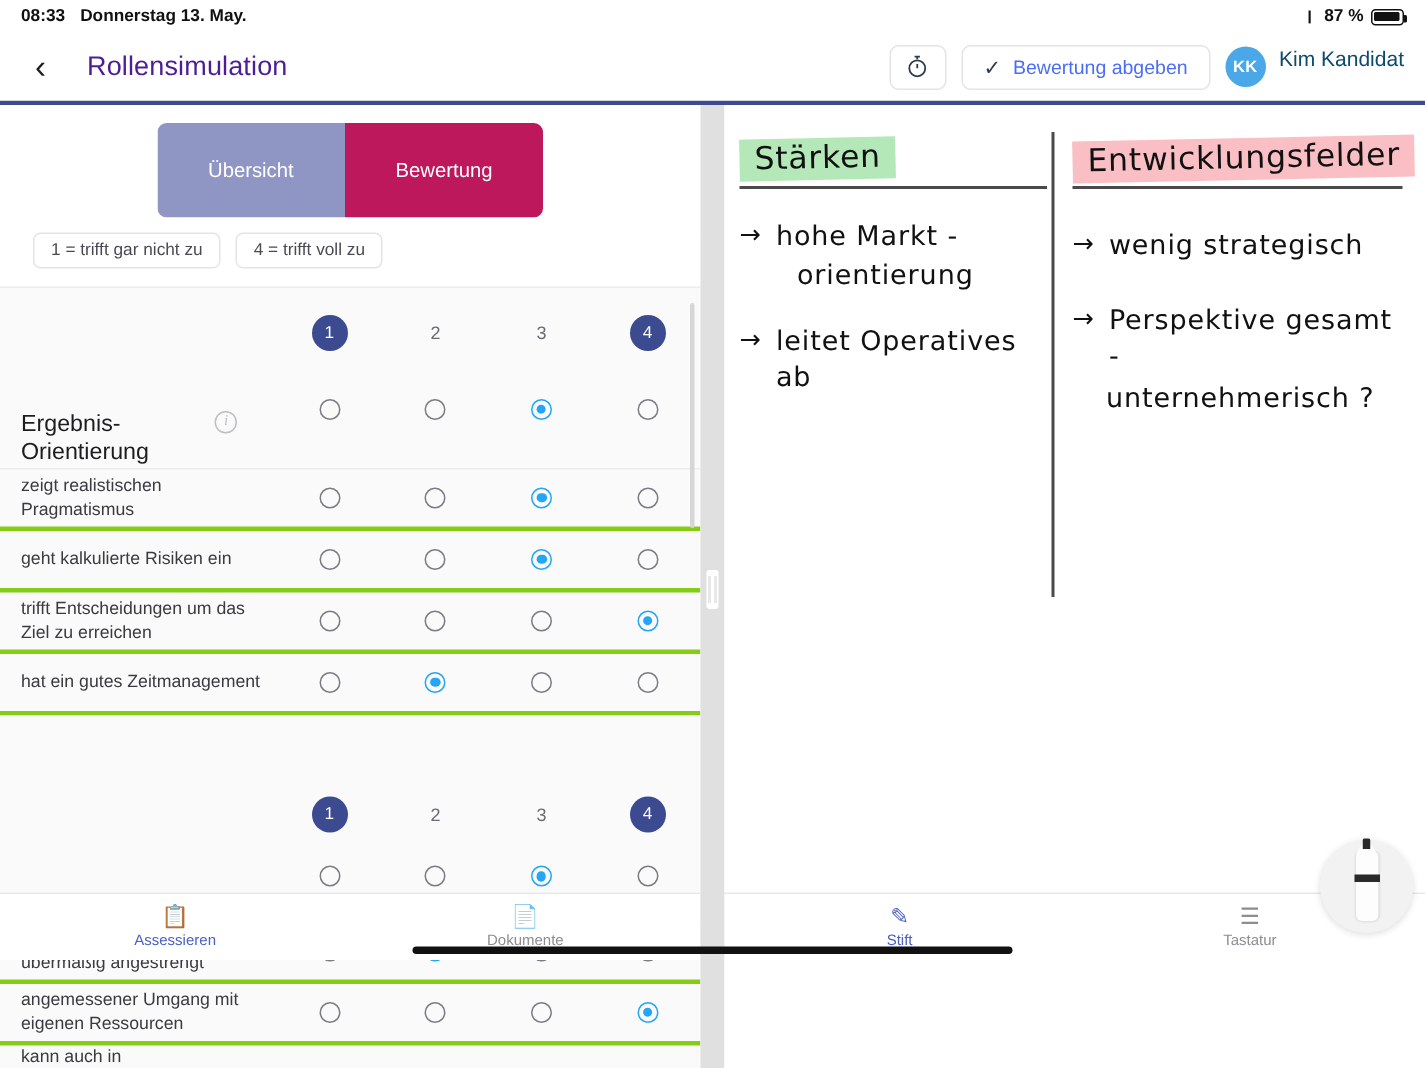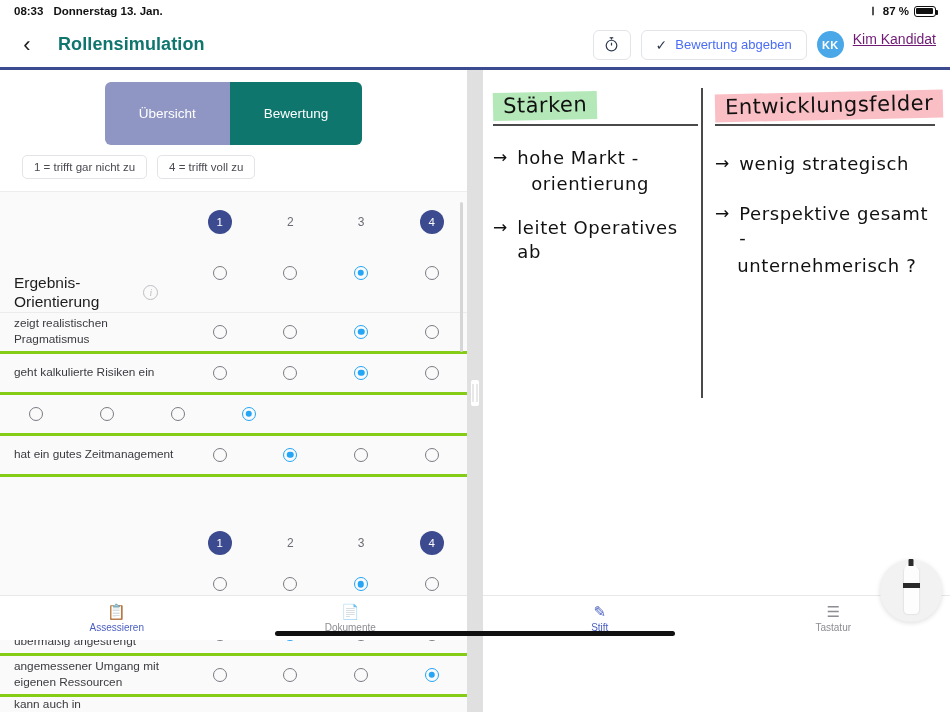--- a/index.html
+++ b/index.html
@@ -33,42 +33,42 @@
   
   .navbar{
     height:45px; display:flex; align-items:center; padding:0 14px;
     background:#fff; position:relative;
   }
   .back-chevron{
     width:26px; height:26px; display:flex; align-items:center; justify-content:center;
     font-size:22px; color:#1d1d1f; cursor:pointer; font-weight:400;
   }
   .nav-title{
-    font-size:18px; color:#0f766e; margin-left:18px; font-weight:700;
+    font-size:18px; color:#4c1d95; margin-left:18px; font-weight:400;
     letter-spacing:.1px;
   }
   .nav-actions{ margin-left:auto; display:flex; align-items:center; gap:10px; }
   .icon-btn{
     width:38px; height:30px; border:1px solid #e2e4e8; border-radius:6px;
     background:#fff; display:flex; align-items:center; justify-content:center;
     cursor:pointer;
   }
   .pill-btn{
     height:30px; border:1px solid #e2e4e8; border-radius:6px; background:#fff;
     display:flex; align-items:center; gap:8px; padding:0 14px;
     color:#4a6cf7; font-size:13px; cursor:pointer;
   }
   .check-glyph{ font-size:14px; color:#2f3a4f; line-height:1; }
   .user-chip{ display:flex; align-items:flex-start; gap:9px; cursor:pointer; }
   .avatar{
     width:27px; height:27px; border-radius:50%; background:#4aa8e8;
     color:#fff; font-size:11px; font-weight:700;
     display:flex; align-items:center; justify-content:center; letter-spacing:.3px;
   }
-  .user-name{ font-size:14px; color:#701a75;text-decoration:underline; }
+  .user-name{ font-size:14px; color:#0c4a6e; }
   .nav-underline{ height:3px; background:#3c4a8f; }
 
   
   .split{ display:flex; height:645px; }
   .left-pane{
     width:467px; background:#fafafa; position:relative;
     display:flex; flex-direction:column;
   }
   .splitter{
     width:16px; background:#e0e0e0; position:relative; cursor:col-resize;
@@ -83,21 +83,21 @@
   .right-pane{ flex:1; background:#fff; position:relative; }
 
   
   .seg-wrap{ display:flex; justify-content:center; padding:12px 0 10px; background:#fff; }
   .seg{ display:flex; border-radius:6px; overflow:hidden; }
   .seg div{
     padding:24px 34px; font-size:13.5px; color:#fff; cursor:pointer;
     text-align:center; min-width:105px;
   }
   .seg .inactive{ background:#9096c4; }
-  .seg .active{ background:#0f766e; }
+  .seg .active{ background:#be185d; }
 
   
   .legend{ display:flex; gap:10px; padding:0 22px 12px; background:#fff; }
   .chip{
     border:1px solid #e4e4e8; border-radius:5px; background:#fff;
     padding:5px 11px; font-size:11.5px; color:#4a4a52;
   }
 
   
   .scroll-body{
@@ -128,21 +128,21 @@
     background:#3c4a8f; color:#fff; border-radius:50%; font-size:11.5px;
     font-weight:500;
   }
 
   .main-row{
     display:flex; align-items:center; min-height:48px;
     border-bottom:1px solid #ececec;
   }
   .main-row .label-col{
     font-size:15.5px; color:#1d1d1f; line-height:1.22; padding-right:8px;
-    display:flex; align-items:center; justify-content:space-between;margin-top:40px;
+    display:flex; align-items:flex-start; justify-content:space-between;margin-top:40px;
   }
   .main-title{ max-width:130px; }
   .info-icon{
     width:15px; height:15px; border:1.2px solid #bfbfc4; border-radius:50%;
     color:#bfbfc4; font-size:10px; font-style:italic;
     display:flex; align-items:center; justify-content:center;
     flex:0 0 15px; margin-right:18px; cursor:pointer;
     font-family:"Liberation Serif", serif;
   }
   .sub-row{
@@ -245,21 +245,21 @@
   }
 </style>
 </head>
 <body>
 
 <div id="app">
 
   <div class="statusbar">
     <div class="sb-left">
       <span>08:33</span>
-      <span>Donnerstag 13. Jan.</span>
+      <span>Donnerstag 13. May.</span>
     </div>
     <div class="sb-right">
       <span class="wifi-glyph">⏽</span>
       <span>87 %</span>
       <span class="batt">
           <i></i>
         </span>
     </div>
   </div>
 
@@ -363,20 +363,21 @@
                   <div class="radio"></div>
                 </div>
                 <div class="opt-col">
                   <div class="radio sel"></div>
                 </div>
                 <div class="opt-col">
                   <div class="radio"></div>
                 </div>
               </div>
               <div class="sub-row">
+                <div class="label-col">trifft Entscheidungen um das Ziel zu erreichen</div>
                 <div class="opt-col">
                   <div class="radio"></div>
                 </div>
                 <div class="opt-col">
                   <div class="radio"></div>
                 </div>
                 <div class="opt-col">
                   <div class="radio"></div>
                 </div>
                 <div class="opt-col">

